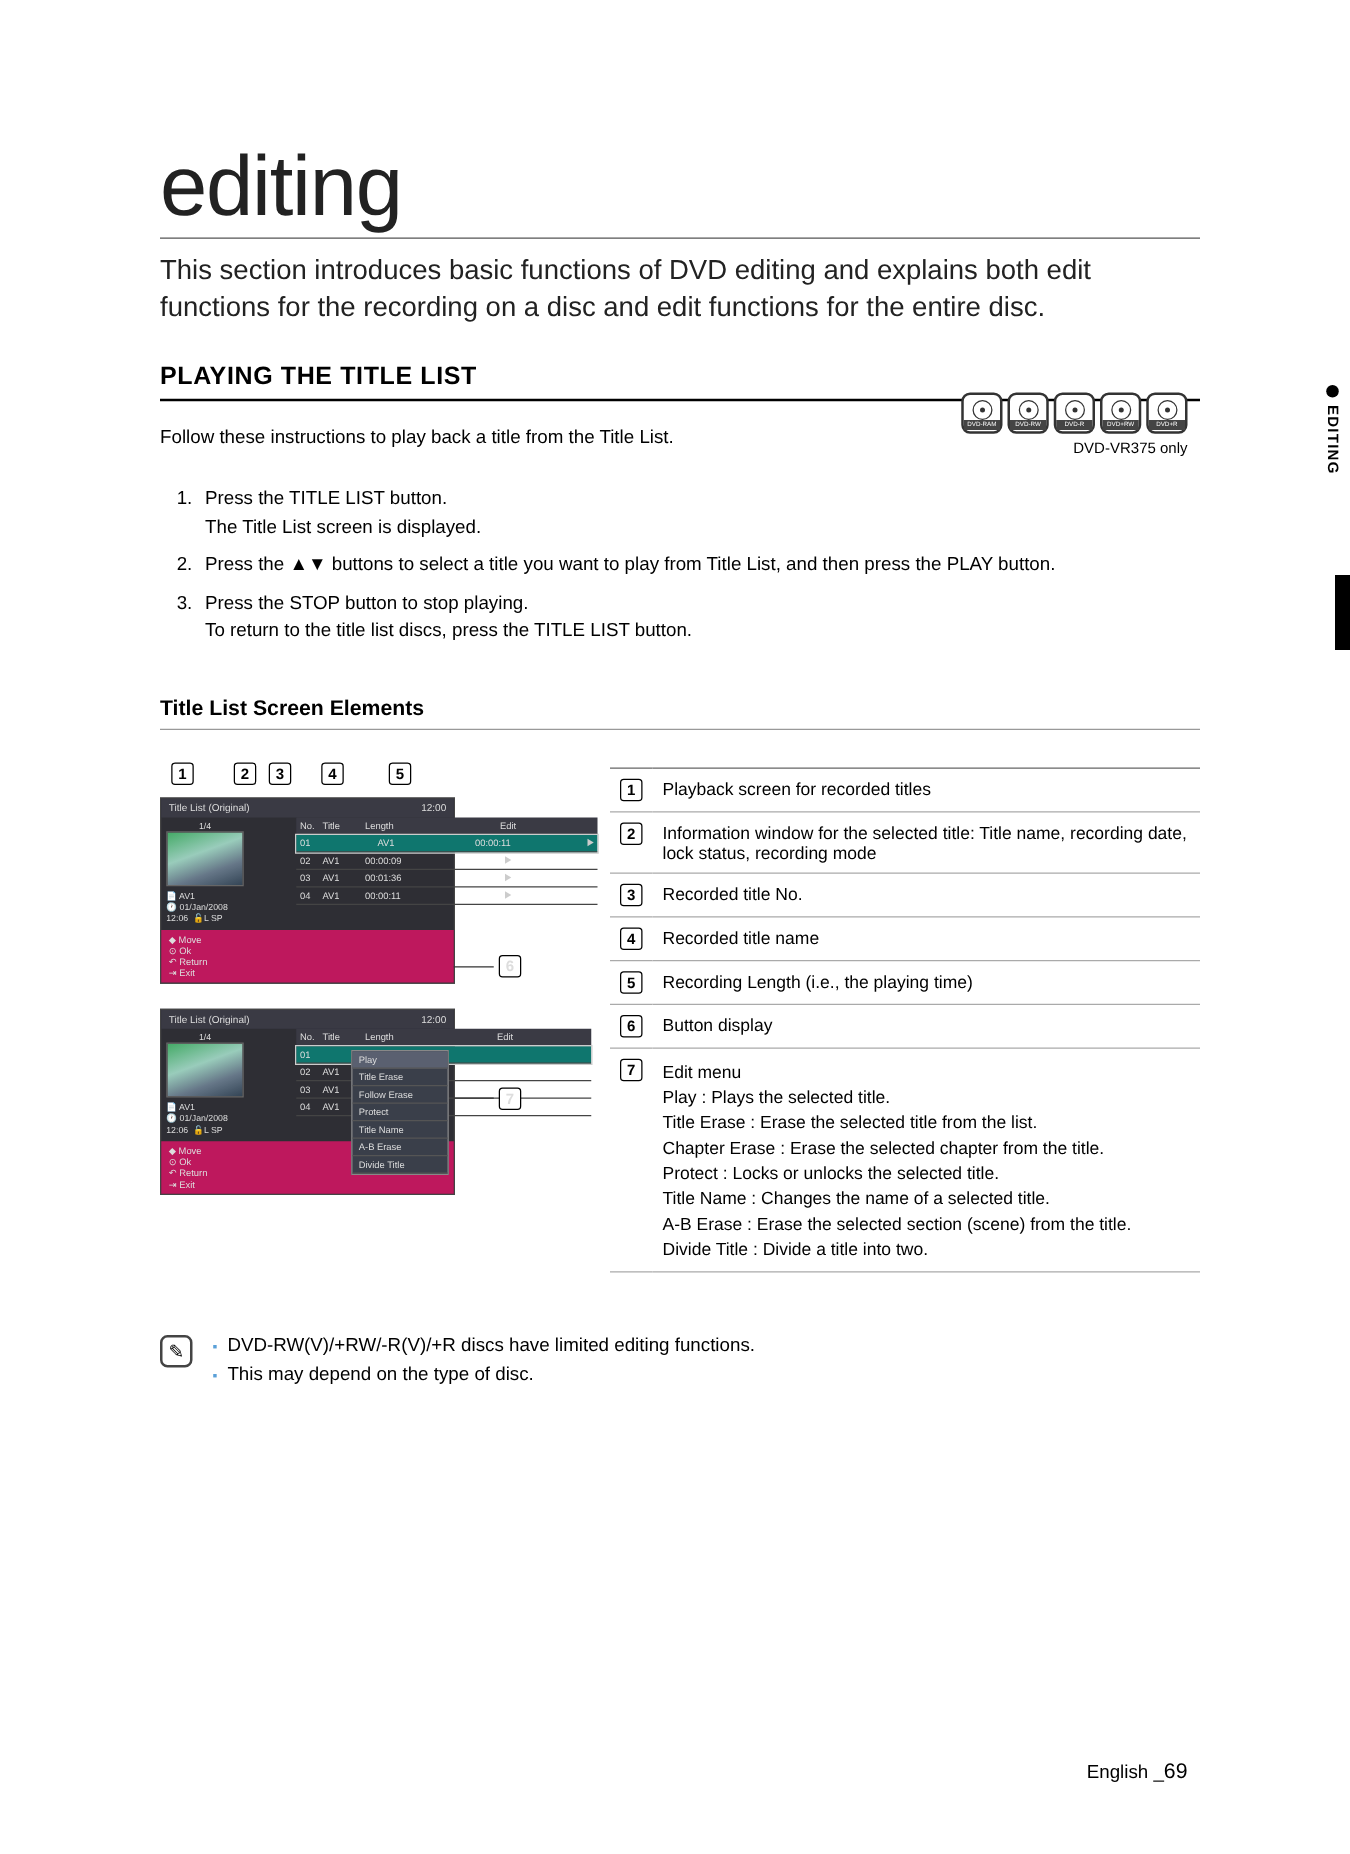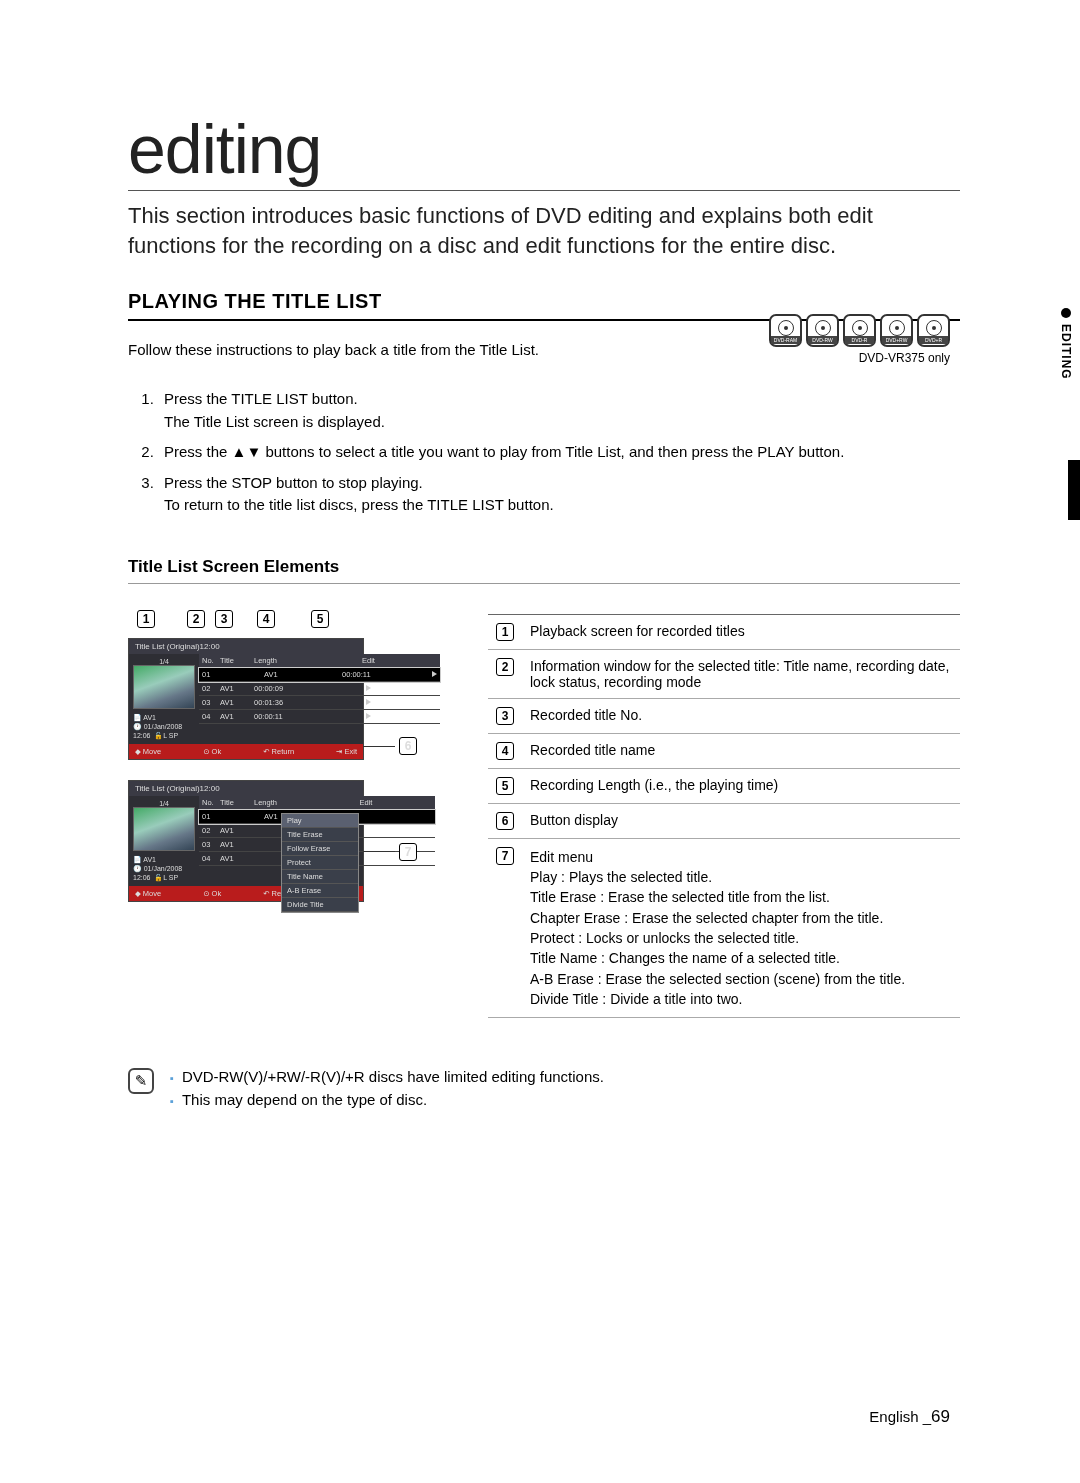--- a/index.html
+++ b/index.html
@@ -129,40 +129,40 @@
   .shot {
     width: 236px;
     background: #2e2e34;
     border: 1px solid #444;
     font-size: 8px;
     color: #ddd;
     position: relative;
     margin-bottom: 20px;
   }
   .shot-header {
-    background: #3a3a44; padding: 3px 6px; display:flex; 
+    background: #3a3a44; padding: 3px 6px; display:flex; justify-content:space-between;
     font-size: 8px;
   }
   .shot-body { display:flex; }
   .shot-left { width: 72px; padding: 4px; }
   .thumb {
     width: 62px; height: 44px; background: linear-gradient(160deg,#4a6,#9cb 40%,#678 70%,#345);
     border: 1px solid #666; margin-bottom: 2px; position:relative;
   }
   .thumb-label { font-size:7px; text-align:center; }
   .info { font-size:7px; line-height:1.3; margin-top:4px; }
   .shot-table { flex:1; font-size:7.5px; }
-  .shot-th, .shot-tr { display:flex; padding:2px 3px; border-bottom:1px solid #444; }
+  .shot-th, .shot-tr { display:flex; padding:2px 3px; border-bottom:1px solid #444;margin-left:38px; }
   .shot-th { background:#3a3a44; }
   .c-no{width:18px} .c-title{width:34px} .c-len{width:46px} .c-edit{flex:1; text-align:center}
-  .shot-tr.sel { background:#000000; outline:1px solid #ccc;gap:44px; }
+  .shot-tr.sel { background:#0f766e; outline:1px solid #ccc;gap:44px; }
   .play-tri { display:inline-block; width:0;height:0;border-left:5px solid #ccc;border-top:3px solid transparent;border-bottom:3px solid transparent; }
   .shot-footer {
-    background:#b91c1c; padding:3px 6px; font-size:7.5px;
-    display:flex; justify-content:space-between;
+    background:#be185d; padding:3px 6px; font-size:7.5px;
+    display:flex; justify-content:space-between;flex-direction:column;
   }
   .menu-pop {
     position:absolute; right:4px; top:32px; width:78px;
     background:#3a3f4a; border:1px solid #888; font-size:7.5px;
   }
   .menu-pop div { padding:2px 5px; border-bottom:1px solid #555; }
   .menu-pop div:first-child { background:#5a6070; }
 
   .leader {
     position:absolute; border-top:1px solid #333;

